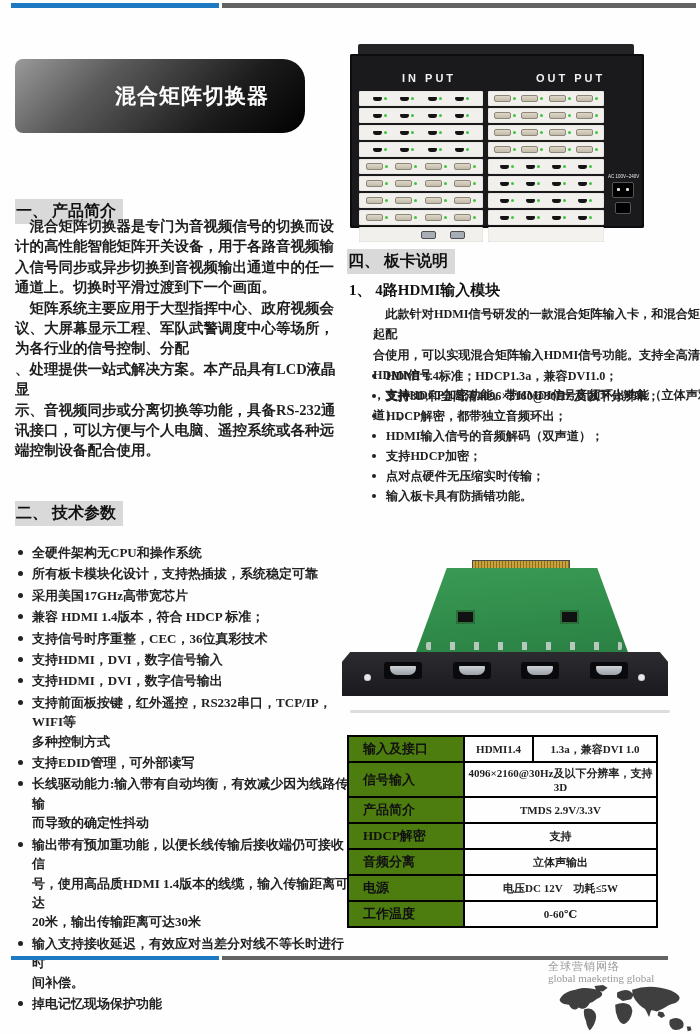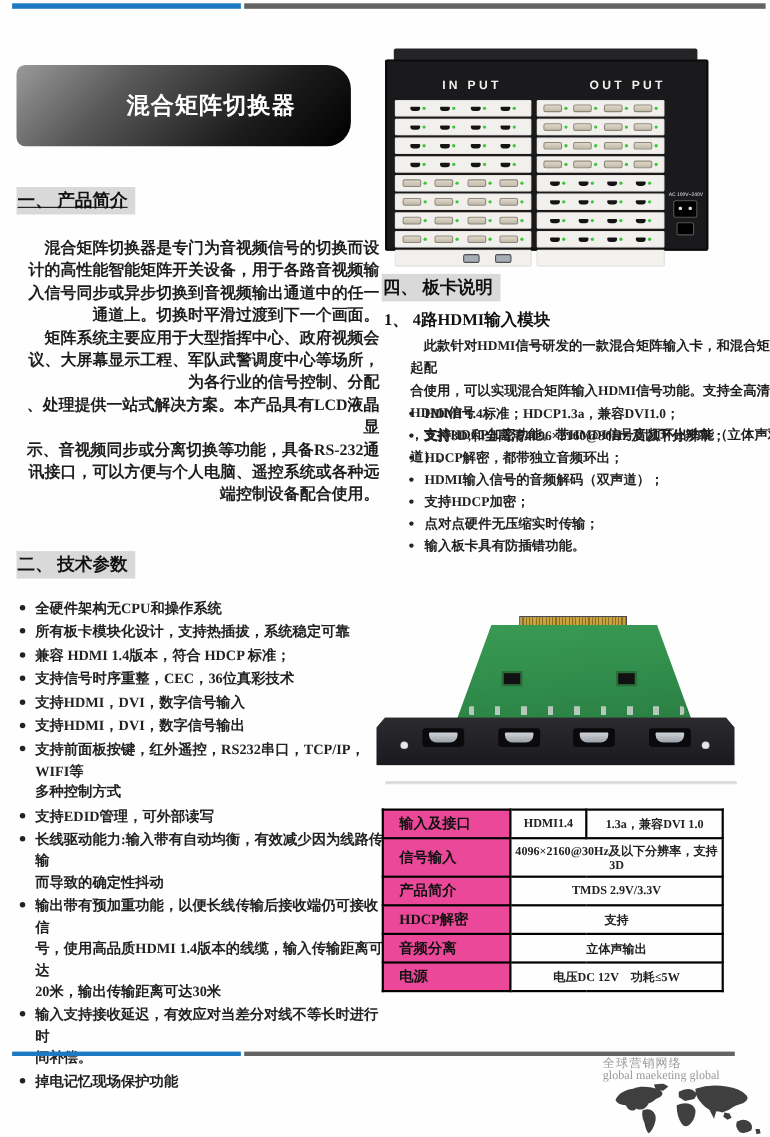--- a/index.html
+++ b/index.html
@@ -9,36 +9,36 @@
   
   .rule{position:absolute;height:5px;}
   .rule.blue{background:#1d7ac2;}
   .rule.gray{background:#636363;}
   #rule-top-blue{left:11px;top:3px;width:208px;}
   #rule-top-gray{left:222px;top:3px;width:474px;}
   #rule-bot-blue{left:11px;top:956px;width:208px;height:4px;}
   #rule-bot-gray{left:222px;top:956px;width:446px;height:4px;}
 
   
-  #banner{position:absolute;left:15px;top:59px;width:266px;height:74px;
+  #banner{position:absolute;left:15px;top:59px;width:290px;height:74px;
           background:linear-gradient(135deg,#9a9a9a 0%,#5a5a5a 30%,#1c1c1c 70%,#000 100%);
-          border-radius:8px 22px 22px 8px;padding-left:38px;}
+          border-radius:8px 22px 22px 8px;}
   #banner .txt{position:absolute;left:100px;top:0;height:74px;line-height:74px;
           color:#ffffff;font-size:21px;font-weight:bold;letter-spacing:1px;white-space:nowrap;}
 
   
   .sec-head{position:absolute;display:inline-block;background:#d9d9d9;
             font-size:16px;font-weight:bold;color:#111;padding:2px 7px 2px 1px;white-space:nowrap;}
-  #head-intro{left:15px;top:170px;text-decoration:underline;}
+  #head-intro{left:15px;top:199px;}
   #head-specs{left:15px;top:501px;}
   #head-cards{left:347px;top:249px;}
 
   
   #intro-body{position:absolute;left:15px;top:216px;width:330px;
-              font-size:14.5px;font-weight:bold;line-height:20.4px;white-space:pre-line;color:#1e1e1e;text-align:right;}
+              font-size:14.5px;font-weight:bold;line-height:20.4px;white-space:pre-line;color:#1e1e1e;}
 
   
   ul.bul{list-style:none;margin:0;padding:0;}
   ul.bul li{position:relative;padding-left:17px;white-space:pre-line;font-weight:bold;color:#222;}
   ul.bul li::before{content:"";position:absolute;left:3px;top:7px;width:5px;height:5px;
                     border-radius:50%;background:#222;}
   #specs-list{position:absolute;left:15px;top:543px;width:340px;}
   #specs-list li{font-size:13px;line-height:19.4px;margin-bottom:2px;}
   #cards-list{position:absolute;left:369px;top:366px;width:348px;}
   #cards-list li{font-size:12.2px;line-height:20px;margin-bottom:0;}
@@ -96,21 +96,21 @@
   #pcb .screw.s1{left:24px;} #pcb .screw.s2{left:298px;}
   #pcb .fports{position:absolute;left:44px;top:112px;width:244px;display:flex;justify-content:space-between;}
   #pcb .fhdmi{width:38px;height:17px;background:#0a0a0c;border-radius:3px;position:relative;}
   #pcb .fhdmi::after{content:"";position:absolute;left:6px;top:4px;width:26px;height:9px;
        background:linear-gradient(#cfd3d8,#9aa0a7);border-radius:1px 1px 7px 7px;}
   #pcb .shadow{position:absolute;left:10px;top:160px;width:320px;height:3px;background:#cfcfcf;border-radius:2px;opacity:.7;}
 
   
   #spec-table{position:absolute;left:347px;top:735px;width:311px;border-collapse:collapse;
               border:2px solid #000;}
-  #spec-table th{width:96px;background:#ec4899;border:2px solid #000;font-size:13px;font-weight:bold;
+  #spec-table th{width:96px;background:#4d7c0f;border:2px solid #000;font-size:13px;font-weight:bold;
                  text-align:left;padding:3px 4px 3px 14px;color:#111;}
   #spec-table td{border:2px solid #000;text-align:center;font-size:11px;font-weight:bold;
                  padding:3px 2px;color:#222;}
 
   
   #footer-cn{position:absolute;left:548px;top:959px;font-size:11px;color:#999;letter-spacing:1px;}
   #footer-en{position:absolute;left:548px;top:972px;font-size:11px;color:#999;}
   #world-map{position:absolute;left:552px;top:985px;}
 </style>
 </head>
@@ -136,20 +136,21 @@
 、处理提供一站式解决方案。本产品具有LCD液晶显
 示、音视频同步或分离切换等功能，具备RS-232通
 讯接口，可以方便与个人电脑、遥控系统或各种远
 端控制设备配合使用。</div>
 
   <div class="sec-head" id="head-specs">二、 技术参数</div>
   <ul class="bul" id="specs-list">
 
   <li>全硬件架构无CPU和操作系统</li>
       <li>所有板卡模块化设计，支持热插拔，系统稳定可靠</li>
+      <li>采用美国17GHz高带宽芯片</li>
       <li>兼容 HDMI 1.4版本，符合 HDCP 标准；</li>
       <li>支持信号时序重整，CEC，36位真彩技术</li>
       <li>支持HDMI，DVI，数字信号输入</li>
       <li>支持HDMI，DVI，数字信号输出</li>
       <li>支持前面板按键，红外遥控，RS232串口，TCP/IP，WIFI等
 多种控制方式</li>
       <li>支持EDID管理，可外部读写</li>
       <li>长线驱动能力:输入带有自动均衡，有效减少因为线路传输
 而导致的确定性抖动</li>
       <li>输出带有预加重功能，以便长线传输后接收端仍可接收信
@@ -524,20 +525,24 @@
           <td colspan="2">支持</td>
         </tr>
         <tr>
           <th>音频分离</th>
           <td colspan="2">立体声输出</td>
         </tr>
         <tr>
           <th>电源</th>
           <td colspan="2">电压DC 12V　功耗≤5W</td>
         </tr>
+        <tr>
+          <th>工作温度</th>
+          <td colspan="2">0-60℃</td>
+        </tr>
       </tbody>
   </table>
 
   <div class="rule blue" id="rule-bot-blue"></div>
   <div class="rule gray" id="rule-bot-gray"></div>
   <div id="footer-cn">全球营销网络</div>
   <div id="footer-en">global maeketing global</div>
 
   <svg id="world-map" width="148" height="49" viewBox="0 0 155 52">
     <g fill="#3f3f3f">

